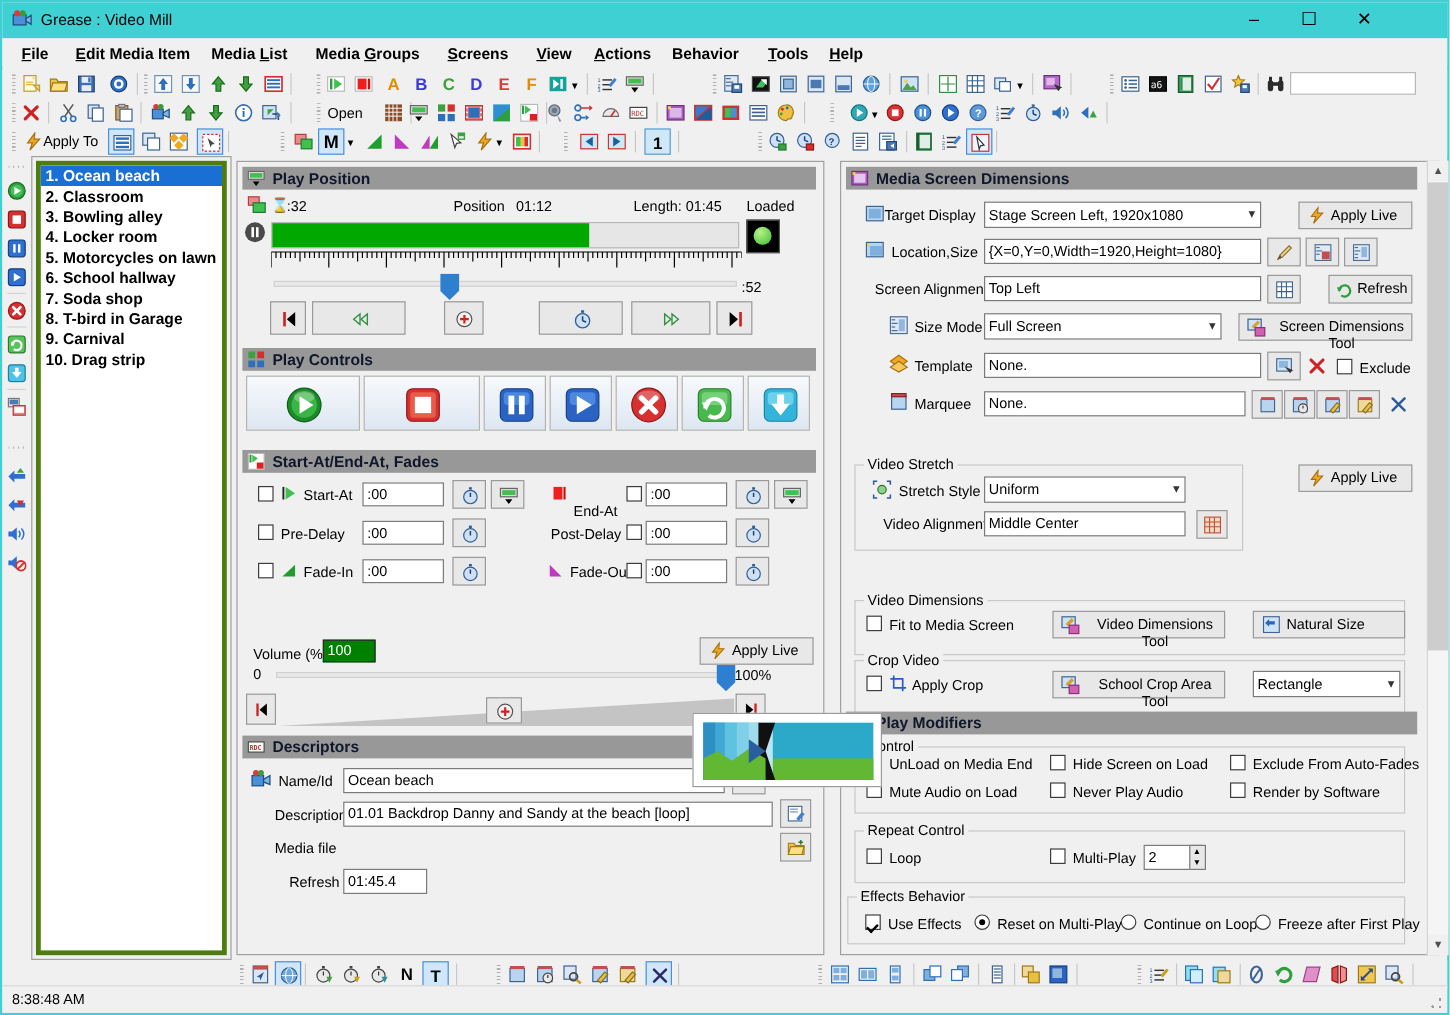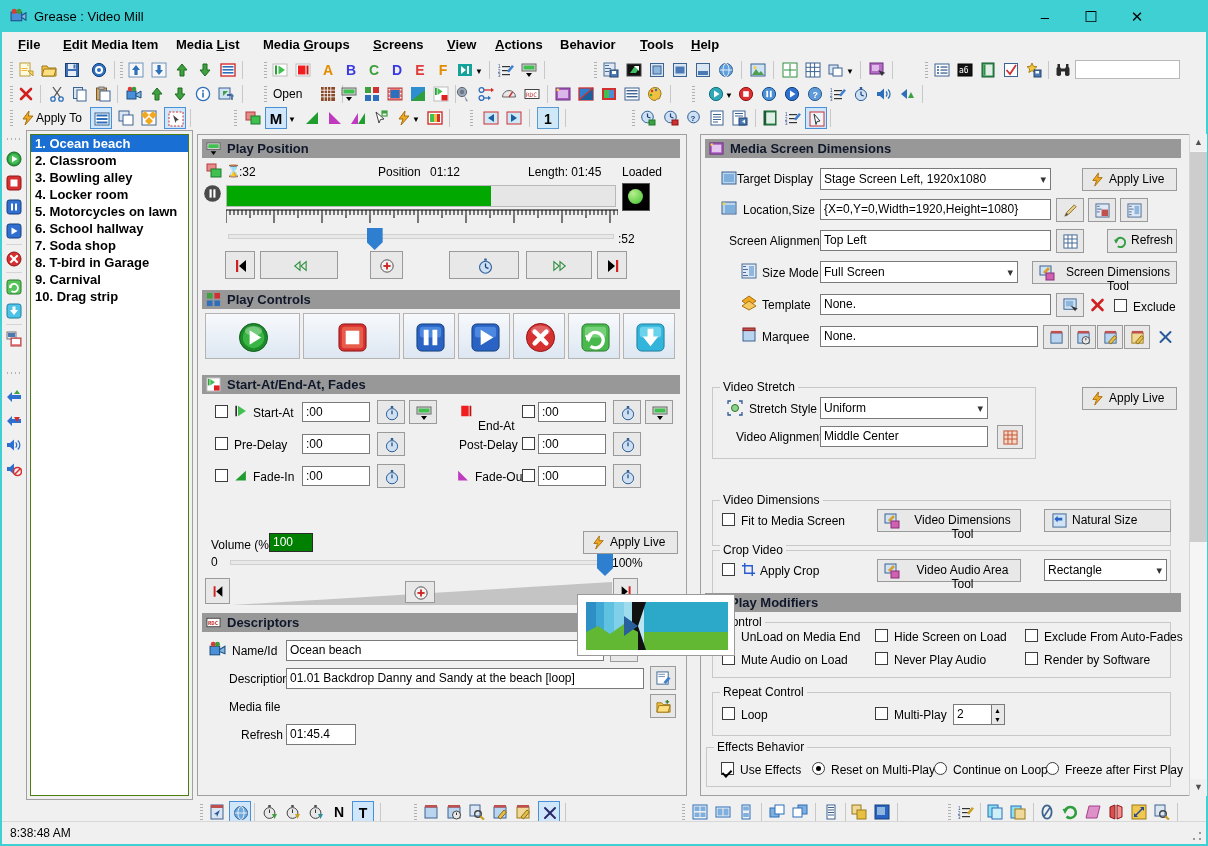--- a/index.html
+++ b/index.html
@@ -45,21 +45,21 @@
   .vtb{position:absolute;left:1px;width:22px;height:22px;cursor:default;}
   .vsep{position:absolute;left:4px;width:16px;height:1px;background:#d4d4d4;}
   .vdots{position:absolute;left:5px;width:14px;height:6px;
          background:repeating-linear-gradient(to right,#b0b0b0 0 1px,transparent 1px 4px);
          background-position:0 2px;background-repeat:repeat-x;background-size:4px 2px;}
 
   
   .medialist{position:absolute;left:24px;top:128px;width:167px;height:670px;
              background:#f0f0f0;border:1px solid #a0a0a0;box-sizing:border-box;}
   .ml-inner{position:absolute;left:3px;top:3px;right:3px;bottom:3px;background:#fff;
-            border:1px solid #4d7c0f;box-sizing:border-box;overflow:hidden;}
+            border:4px solid #4d7c0f;box-sizing:border-box;overflow:hidden;}
   .ml-item{height:17px;line-height:17px;padding-left:4px;font-size:13px;font-weight:bold;
            white-space:nowrap;cursor:default;}
   .ml-item.sel{background:#1a6fd4;color:#fff;}
 
   
   .panel{position:absolute;background:#f0f0f0;border:1px solid #a0a0a0;box-sizing:border-box;}
   .grouphdr{position:absolute;height:19px;background:#989898;color:#0f172a;font-weight:bold;
             font-size:13px;line-height:19px;}
   .grouphdr .ghico{position:absolute;left:4px;top:2px;width:15px;height:15px;}
   .grouphdr .ghtxt{position:absolute;left:25px;top:0;}
@@ -1656,21 +1656,21 @@
           <path d="M1 4 H12 V15"></path>
         </g>
       </svg>
     <div class="lbl" style="left:59px;top:429px">Apply Crop</div>
     <div class="btn" style="left:176px;top:424px;width:144px;height:23px">
       <svg style="position:absolute;left:6px;top:3px;width:16px;height:16px" viewBox="0 0 16 16">
           <rect x="1" y="1" width="11" height="9" fill="#cfe3f5" stroke="#3d6391"></rect>
           <path d="M4 7 l5-5 2 2 -5 5z" fill="#d8a030"></path>
           <rect x="7" y="8" width="8" height="7" fill="#d060b0" stroke="#8a2f7a"></rect>
         </svg>
-      <span style="position:absolute;left:27px;top:3px">Video Audio Area Tool</span>
+      <span style="position:absolute;left:27px;top:3px">School Crop Area Tool</span>
       </div>
     <div class="combo" style="left:343px;top:424px;width:123px">
       <span>Rectangle</span>
       <span class="arrow">▾</span>
     </div>
 
     <div class="grouphdr" style="left:4px;top:458px;width:476px">
       <svg class="ghico" viewBox="0 0 16 16">
           <rect x="1" y="2" width="14" height="12" fill="#cfe3f5" stroke="#3d6391"></rect>
         </svg>

